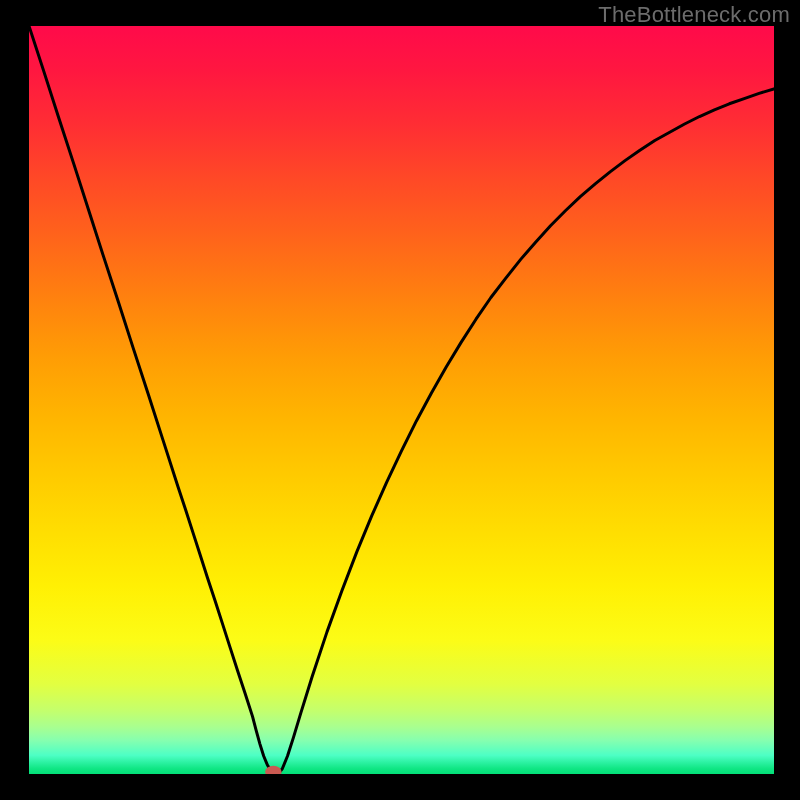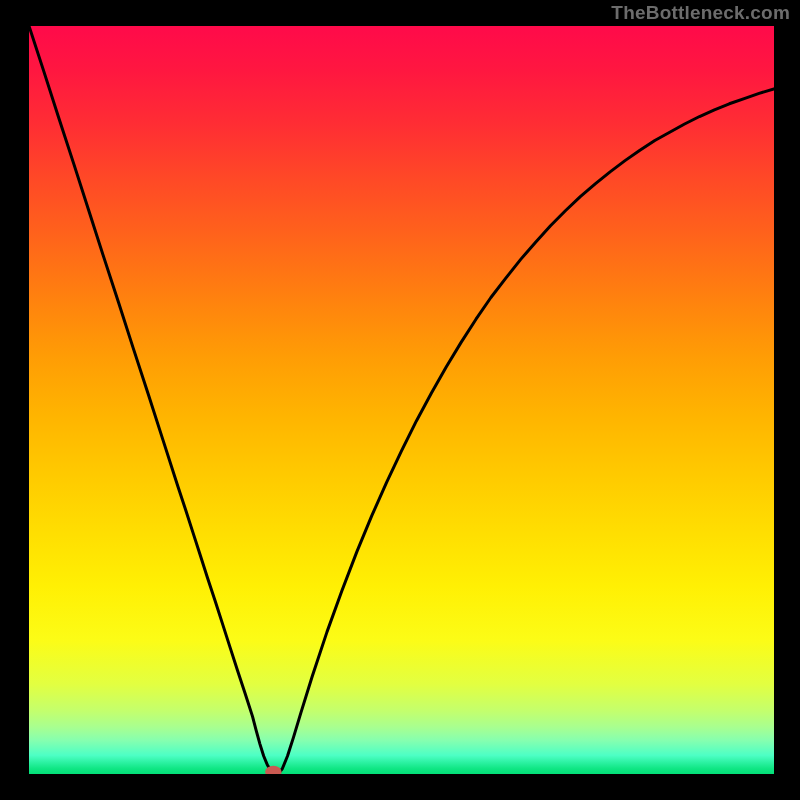--- a/index.html
+++ b/index.html
@@ -14,22 +14,22 @@
     position: relative;
     width: 800px;
     height: 800px;
     background: #000;
   }
   .watermark {
     position: absolute;
     top: 2px;
     right: 10px;
     color: #6c6c6c;
-    font-size: 19px;
-    font-weight: 700;
+    font-size: 22px;
+    font-weight: 400;
     letter-spacing: 0.2px;
     z-index: 5;
     user-select: none;
   }
   .plot-wrap {
     position: absolute;
     left: 29px;
     top: 26px;
     width: 745px;
     height: 748px;

